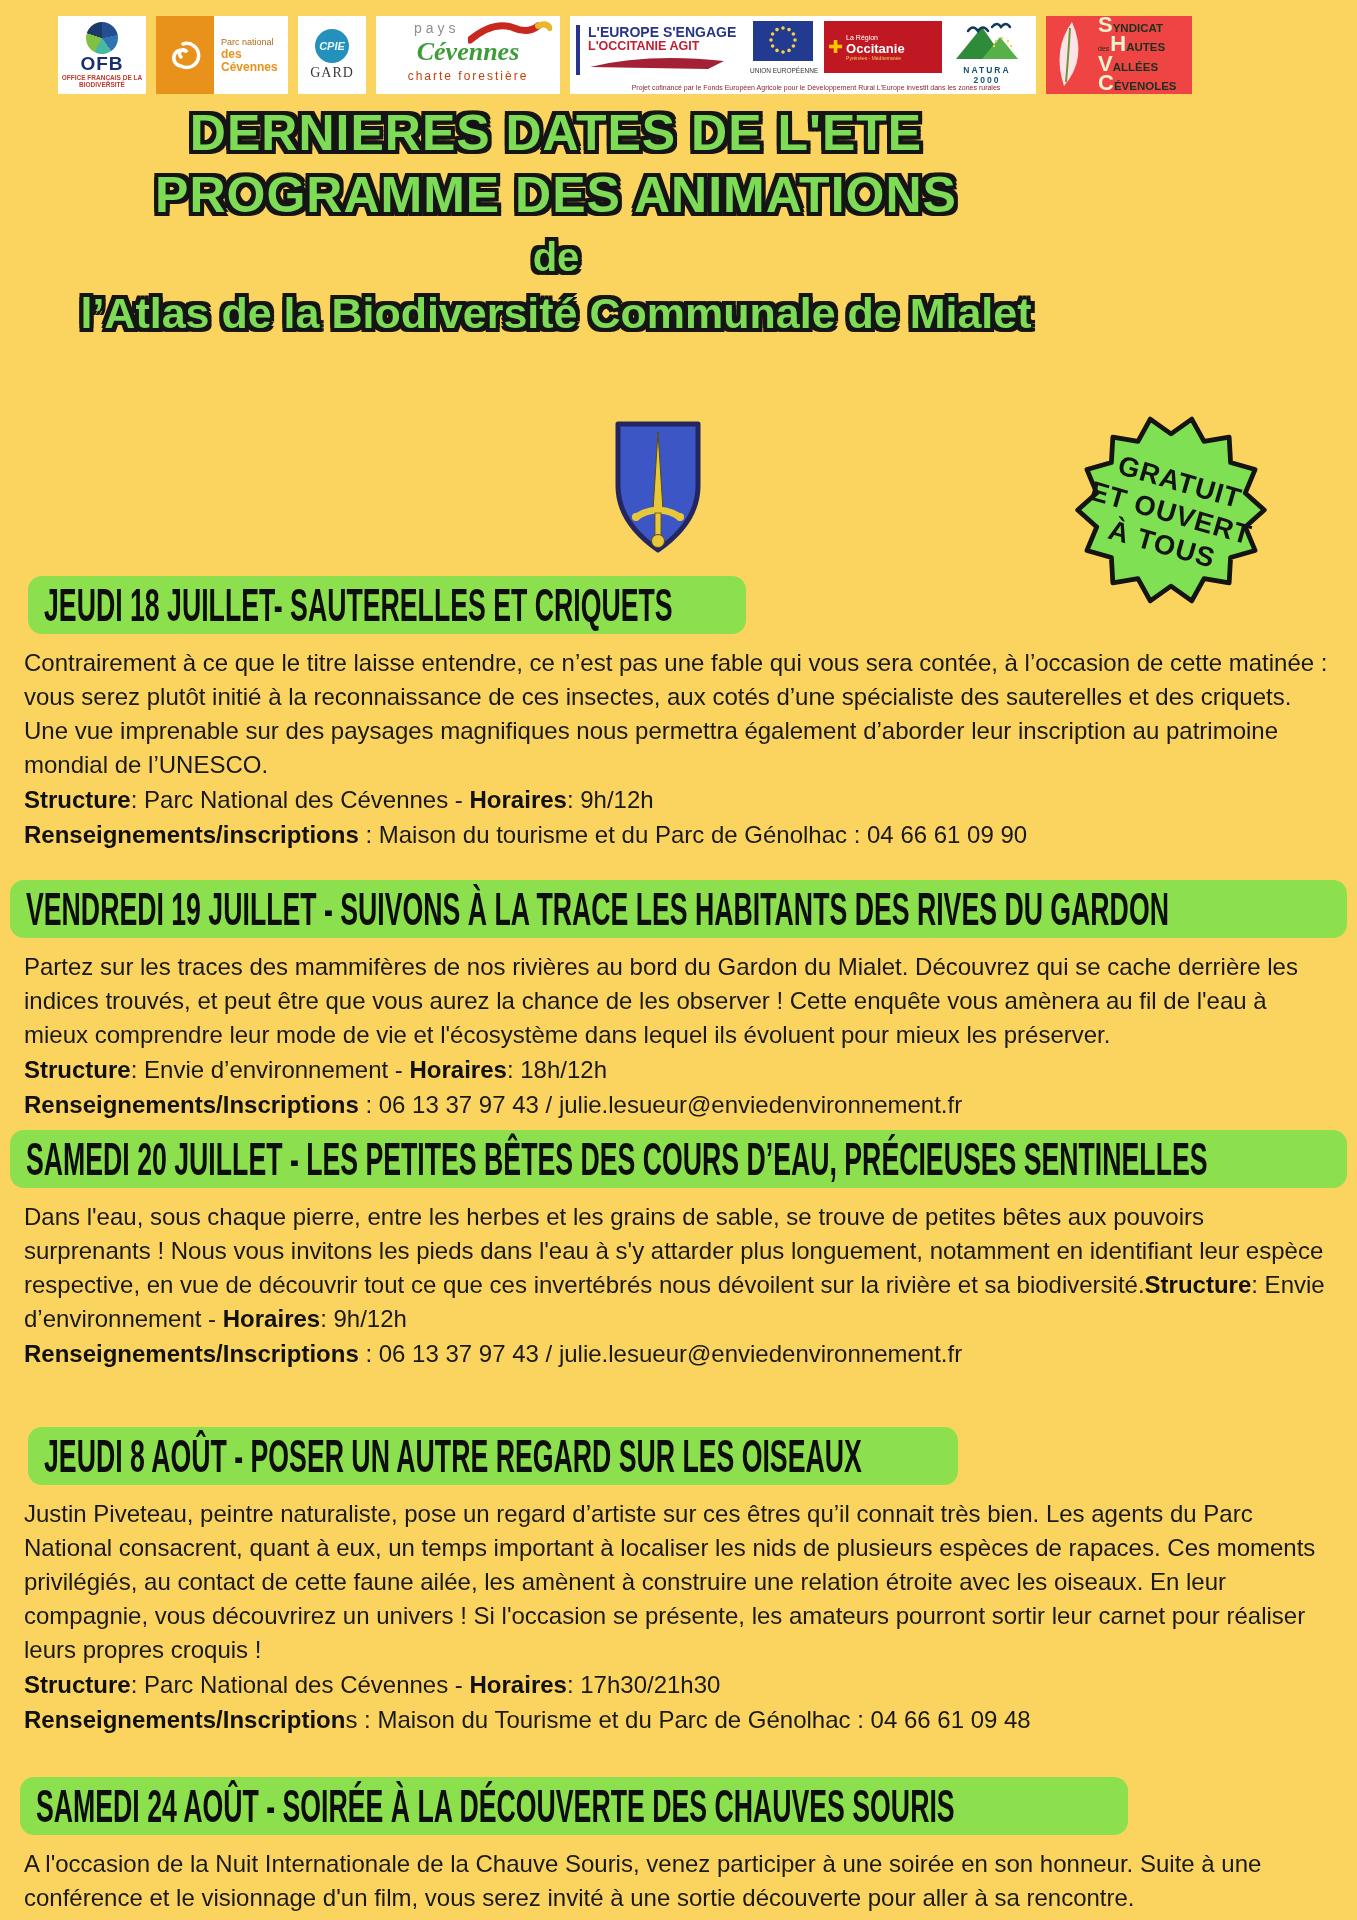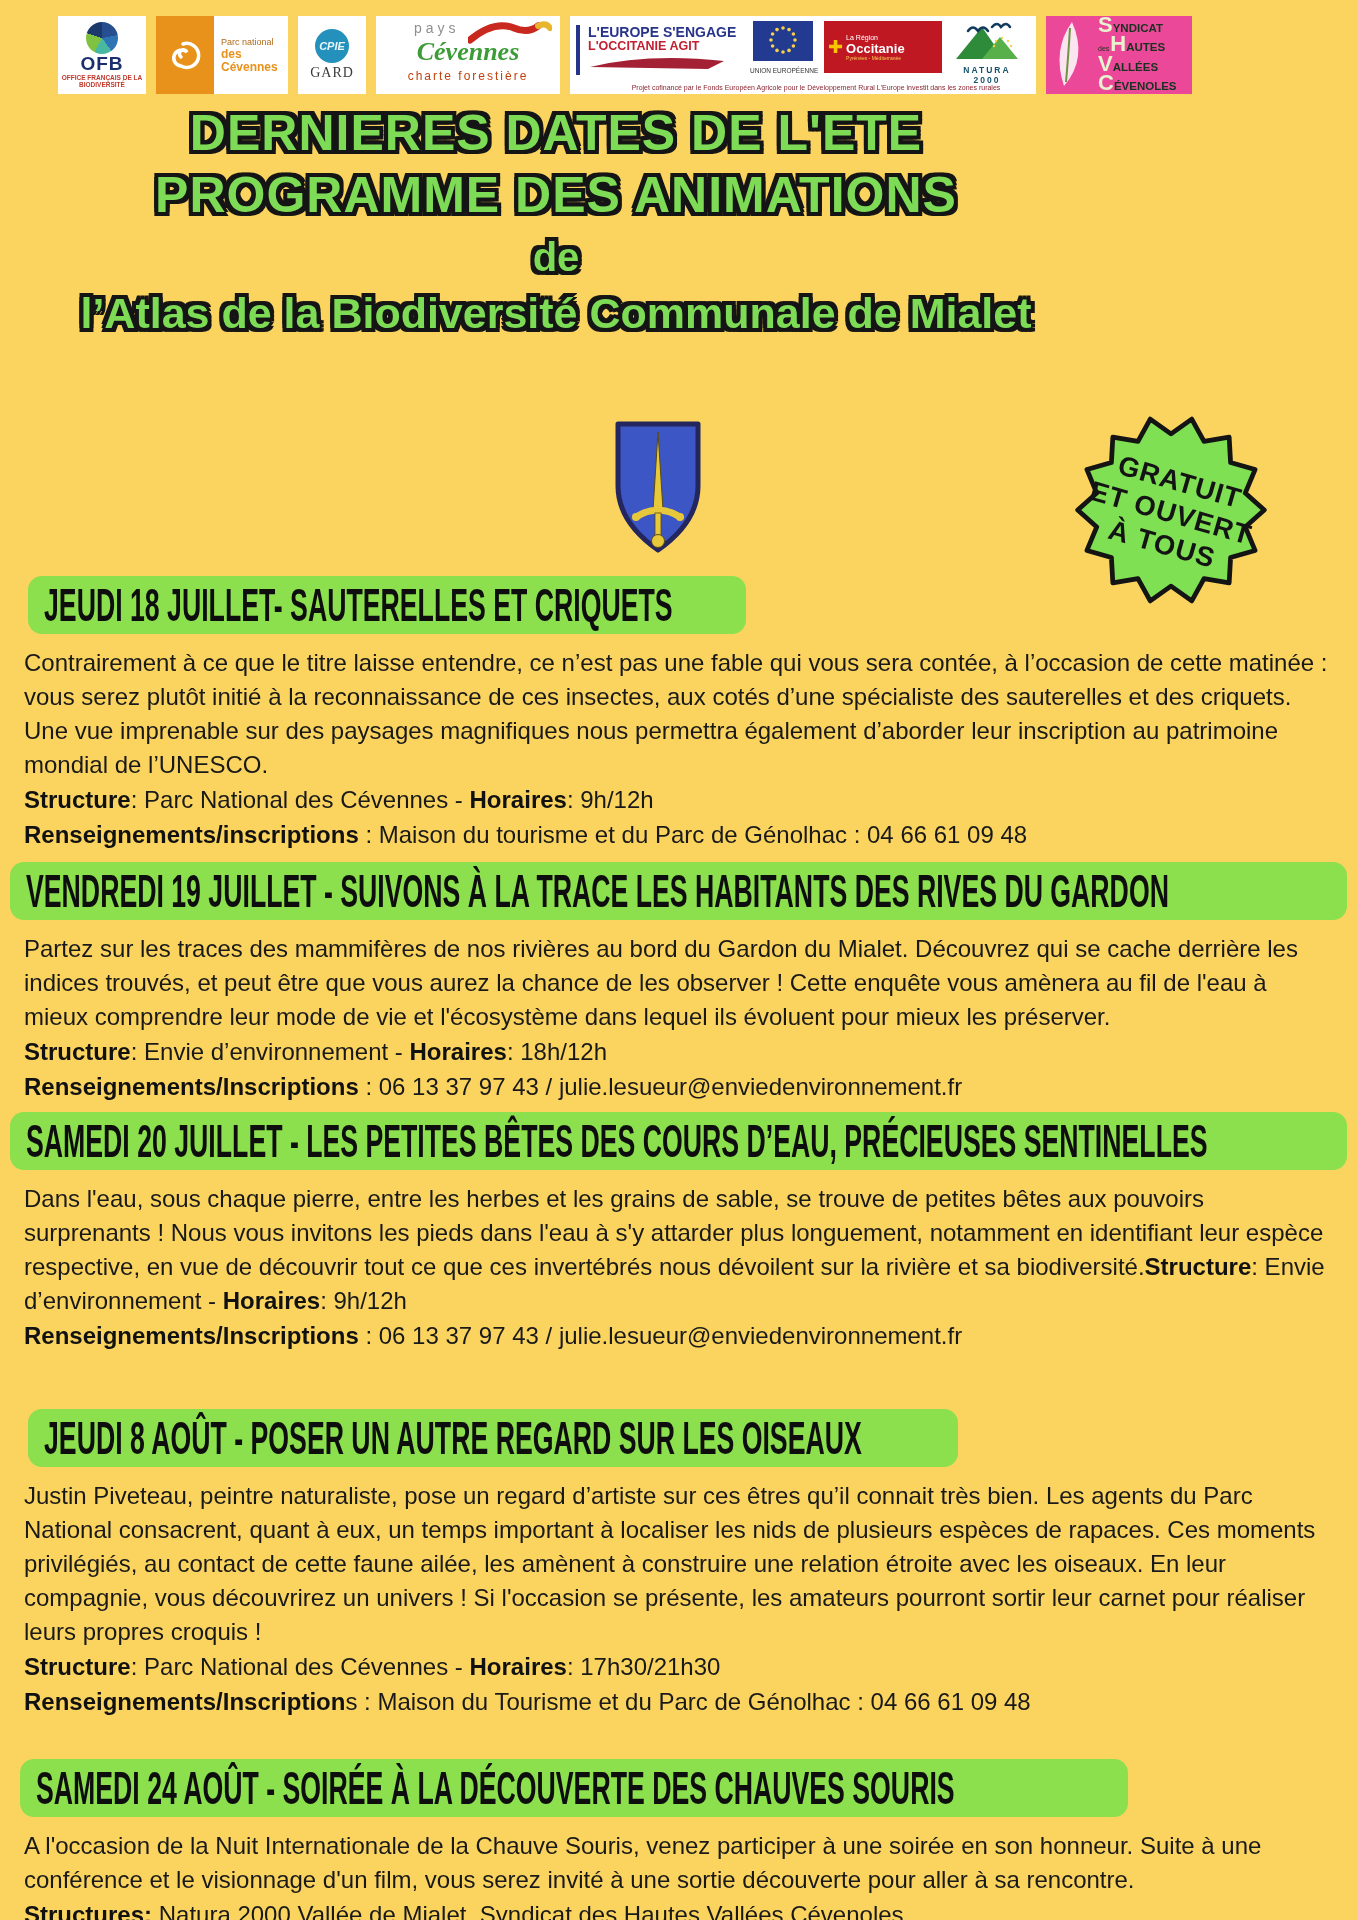--- a/index.html
+++ b/index.html
@@ -43,21 +43,21 @@
   .eu-flag-label{font-size:6.5px;color:#333;margin-top:2px;white-space:nowrap;}
   .occitanie{width:118px;height:52px;background:#C01823;color:#fff;margin-left:8px;display:flex;align-items:center;padding:2px 4px;box-sizing:border-box;gap:3px;}
   .occ-cross{color:#F6C500;font-size:18px;line-height:18px;}
   .occ-l1{font-size:7px;line-height:8px;}
   .occ-l2{font-size:13px;font-weight:700;line-height:13px;}
   .occ-l3{font-size:5px;line-height:6px;color:#f4cf55;}
   .natura{width:78px;margin-left:6px;text-align:center;}
   .natura-label{font-size:8.5px;font-weight:700;color:#15526b;letter-spacing:2px;}
   .eu-caption{position:absolute;left:34px;right:8px;bottom:3px;font-size:7px;color:#8a2430;text-align:center;white-space:nowrap;}
 
-  .shvc{width:146px;background:#ec4899;position:relative;display:flex;align-items:center;}
+  .shvc{width:146px;background:#ef4444;position:relative;display:flex;align-items:center;}
   .shvc-leaf{position:absolute;left:2px;top:4px;}
   .shvc-rows{margin-left:52px;line-height:15px;}
   .shvc-rows div{white-space:nowrap;}
   .shvc-big{font-size:22px;color:#e7f3cd;font-weight:700;}
   .shvc-word{font-size:11.5px;font-weight:700;color:#17321f;}
   .shvc-des{font-size:7px;color:#17321f;margin-right:1px;}
 
   .cdc{width:140px;display:flex;flex-direction:column;align-items:center;justify-content:center;}
   .cdc-l1{font-size:7px;color:#3f9e35;margin-top:2px;}
   .cdc-l2{font-size:7.5px;font-weight:700;color:#2f2f2f;border-top:1px solid #555;border-bottom:1px solid #555;}
@@ -77,21 +77,21 @@
 
   
   .content{position:absolute;top:576px;left:0;right:0;}
   .bar{height:58px;border-radius:14px;background:#8CE04E;display:flex;align-items:center;padding:0 16px;box-sizing:border-box;}
   .bar-text{font-weight:700;font-size:46px;color:#0e0e0e;white-space:nowrap;
             transform:scaleX(0.58);transform-origin:left center;letter-spacing:0;}
   .s1 .bar{width:718px;margin-left:28px;}
   .s2 .bar,.s3 .bar{margin:0 10px;}
   .s4 .bar{width:930px;margin-left:28px;}
   .s5 .bar{width:1108px;margin-left:20px;}
-  .s2{margin-top:10px;}
+  .s2{margin-top:28px;}
   .s3{margin-top:8px;}
   .s4{margin-top:56px;}
   .s5{margin-top:40px;}
   .evt p.body{margin:12px 24px 0;font-size:24px;line-height:34px;color:#191919;}
   .evt p.info{margin:0 24px;font-size:24px;line-height:35px;color:#191919;}
   .evt b{font-weight:700;color:#111;}
 </style>
 </head>
 <body>
 
@@ -236,21 +236,21 @@
       <div class="bar">
         <span class="bar-text">JEUDI 18 JUILLET- SAUTERELLES ET CRIQUETS</span>
       </div>
       <p class="body">
         <span> Contrairement à ce que le titre laisse entendre, ce n’est pas une fable qui vous sera contée, à l’occasion de cette matinée : vous serez plutôt initié à la reconnaissance de ces insectes, aux cotés d’une spécialiste des sauterelles et des criquets. Une vue imprenable sur des paysages magnifiques nous permettra également d’aborder leur inscription au patrimoine mondial de l’UNESCO.</span>
       </p>
       <p class="info">
         <b>Structure</b><span>: Parc National des Cévennes - </span><b>Horaires</b><span>: 9h/12h</span>
       </p>
       <p class="info">
-        <b>Renseignements/inscriptions</b><span> : Maison du tourisme et du Parc de Génolhac : 04 66 61 09 48</span>
+        <b>Renseignements/inscriptions</b><span> : Maison du tourisme et du Parc de Génolhac : 04 66 61 09 90</span>
       </p>
     </section>
 
     <section class="evt s2">
       <div class="bar">
         <span class="bar-text">VENDREDI 19 JUILLET - SUIVONS À LA TRACE LES HABITANTS DES RIVES DU GARDON</span>
       </div>
       <p class="body">
         <span>Partez sur les traces des mammifères de nos rivières au bord du Gardon du Mialet. Découvrez qui se cache derrière les indices trouvés, et peut être que vous aurez la chance de les observer ! Cette enquête vous amènera au fil de l'eau à mieux comprendre leur mode de vie et l'écosystème dans lequel ils évoluent pour mieux les préserver.</span>
       </p>

